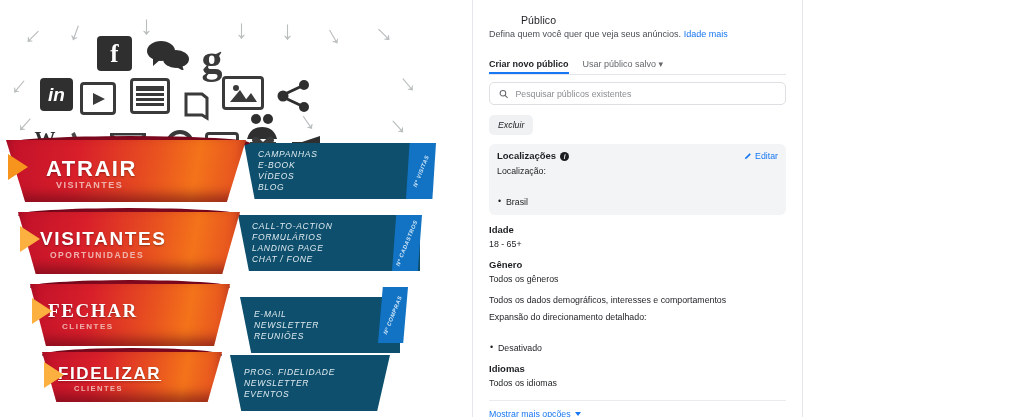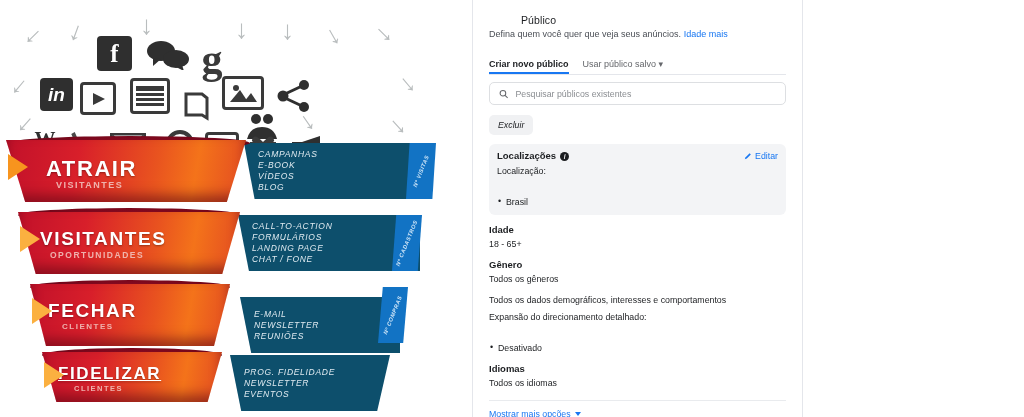--- a/index.html
+++ b/index.html
@@ -272,21 +272,21 @@
         <div class="blue-tab" style="left:240px;top:13px;width:160px;clip-path:polygon(0 0,100% 0,100% 100%,7% 100%);">
           <span>E-MAIL</span>
           <span>NEWSLETTER</span>
           <span>REUNIÕES</span>
         </div>
         <div class="blue-strip" style="left:378px;top:3px;clip-path:polygon(16% 0,100% 0,84% 100%,0 100%);">
           <span>Nº COMPRAS</span>
         </div>
         <div class="cone-lip" style="width:200px;left:30px;top:-4px;"></div>
         <div class="cone" style="width:200px;left:30px;top:0;clip-path:polygon(0 0,100% 0,92% 100%,8% 100%);"></div>
-        <div class="stage-title" style="left:48px;top:16px;font-size:19px;">FECHAR</div>
+        <div class="stage-title" style="left:48px;top:16px;font-size:19px;font-family:Liberation Serif, serif;">FECHAR</div>
         <div class="stage-sub" style="left:62px;top:38px;font-size:8px;">CLIENTES</div>
         <div class="orange-arrow b" style="left:32px;top:14px;"></div>
       </div>
 
       <div class="stage" style="top:212px;">
         <div class="blue-tab" style="left:230px;top:3px;width:160px;clip-path:polygon(0 0,100% 0,92% 100%,7% 100%);">
           <span>PROG. FIDELIDADE</span>
           <span>NEWSLETTER</span>
           <span>EVENTOS</span>
         </div>

